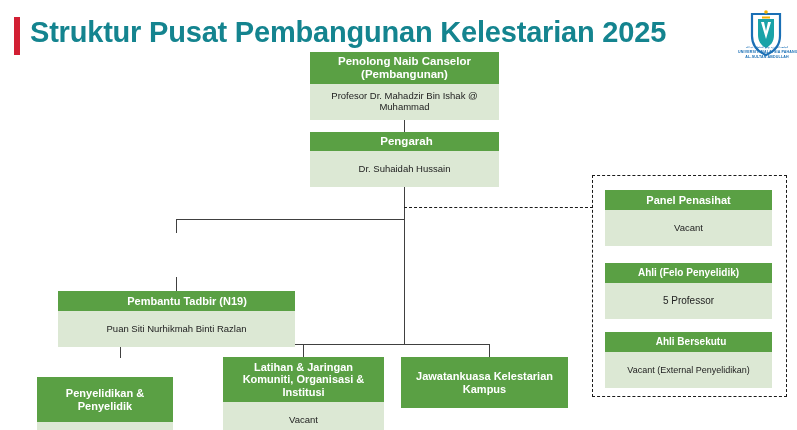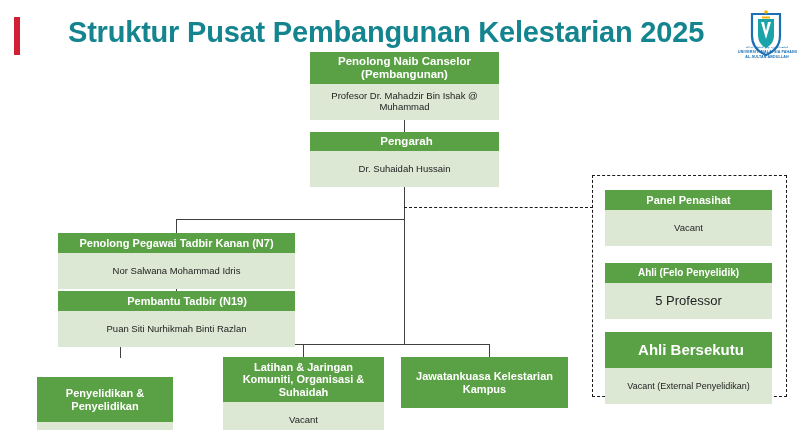--- a/index.html
+++ b/index.html
@@ -13,21 +13,21 @@
   #stage{position:absolute;left:0;top:0;width:797px;height:430px;}
 
   
   .title-bar{
     position:absolute;left:14px;top:17px;width:6px;height:38px;
     background:#d21f33;
   }
   .title{
     position:absolute;left:30px;top:16px;
     font-size:29px;font-weight:bold;color:#14848f;
-    letter-spacing:-0.2px;white-space:nowrap;margin-left:38px;
+    letter-spacing:-0.2px;white-space:nowrap;
   }
 
   
   .logo{position:absolute;left:742px;top:8px;width:48px;height:52px;}
   .logo-text1{
     position:absolute;left:738px;top:46px;width:58px;
     text-align:center;font-size:2.6px;color:#1a6fb5;letter-spacing:0.1px;
     white-space:nowrap;
   }
   .logo-text2{
@@ -118,62 +118,58 @@
       <span>(Pembangunan)</span>
     </div>
     <div class="body" style="height:28px;font-size:9.5px;">Profesor Dr. Mahadzir Bin Ishak @ Muhammad</div>
   </div>
 
   <div class="node" style="left:310px;top:132px;width:189px;">
     <div class="head" style="height:19px;font-size:11.5px;padding-left:8px;">Pengarah</div>
     <div class="body" style="height:19px;font-size:9.5px;">Dr. Suhaidah Hussain</div>
   </div>
 
-  <div class="node" style="left:58px;top:233px;width:237px;">
-    <div class="head" style="height:20px;font-size:11px;">Penolong Pegawai Tadbir Kanan (N7)</div>
-    <div class="body" style="height:18px;font-size:9.5px;">Nor Salwana Mohammad Idris</div>
-  </div>
 
   <div class="node" style="left:58px;top:291px;width:237px;">
     <div class="head" style="height:20px;font-size:11px;padding-left:25px;">Pembantu Tadbir (N19)</div>
     <div class="body" style="height:18px;font-size:9.5px;">Puan Siti Nurhikmah Binti Razlan</div>
   </div>
 
   <div class="node" style="left:37px;top:357px;width:136px;margin-top:20px;">
     <div class="head" style="height:45px;font-size:11px;flex-direction:column;">
       <span>Penyelidikan &amp;</span>
-      <span>Penyelidikan</span>
+      <span>Penyelidik</span>
     </div>
     <div class="body" style="height:23px;font-size:9.5px;">Vacant</div>
   </div>
 
   <div class="node" style="left:223px;top:357px;width:161px;">
     <div class="head" style="height:45px;font-size:11px;flex-direction:column;">
       <span>Latihan &amp; Jaringan</span>
       <span>Komuniti, Organisasi &amp;</span>
-      <span>Suhaidah</span>
+      <span>Institusi</span>
     </div>
     <div class="body" style="height:23px;font-size:9.5px;">Vacant</div>
   </div>
 
   <div class="node" style="left:401px;top:357px;width:167px;">
     <div class="head" style="height:51px;font-size:11px;flex-direction:column;">
       <span>Jawatankuasa Kelestarian</span>
       <span>Kampus</span>
     </div>
   </div>
 
   <div class="node" style="left:605px;top:190px;width:167px;">
     <div class="head" style="height:20px;font-size:11px;">Panel Penasihat</div>
     <div class="body" style="height:22px;font-size:9.5px;">Vacant</div>
   </div>
 
   <div class="node" style="left:605px;top:263px;width:167px;">
     <div class="head" style="height:20px;font-size:10px;">Ahli (Felo Penyelidik)</div>
-    <div class="body" style="height:16px;font-size:13px;">5 Professor</div>
+    <div class="body" style="height:16px;font-size:10px;">5 Professor</div>
   </div>
 
   <div class="node" style="left:605px;top:332px;width:167px;">
-    <div class="head" style="height:36px;font-size:15px;padding-left:9px;">Ahli Bersekutu</div>
+    <div class="head" style="height:20px;font-size:10px;padding-left:9px;">Ahli Bersekutu</div>
     <div class="body" style="height:22px;font-size:9px;">Vacant (External Penyelidikan)</div>
   </div>
 
 </div>
 
 </body></html>

